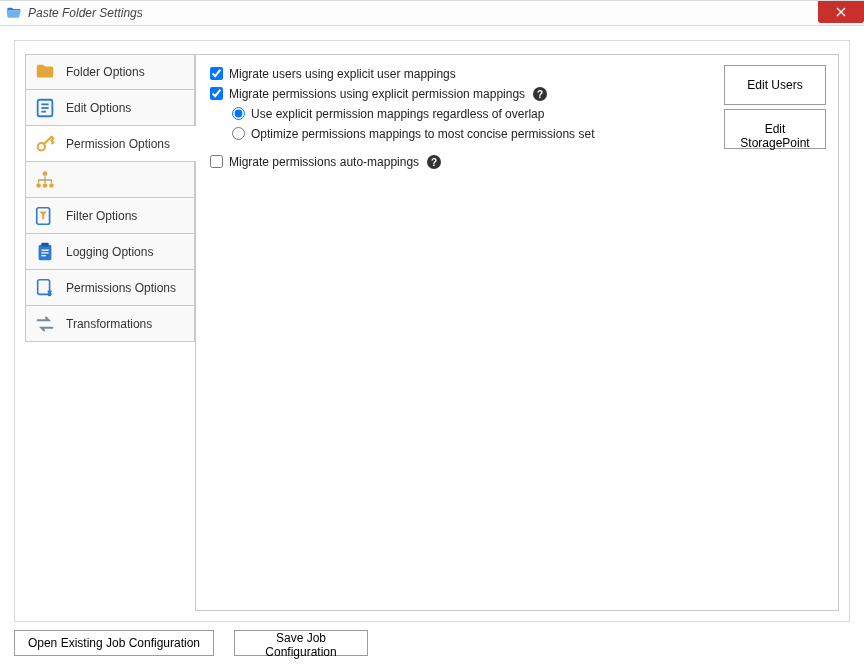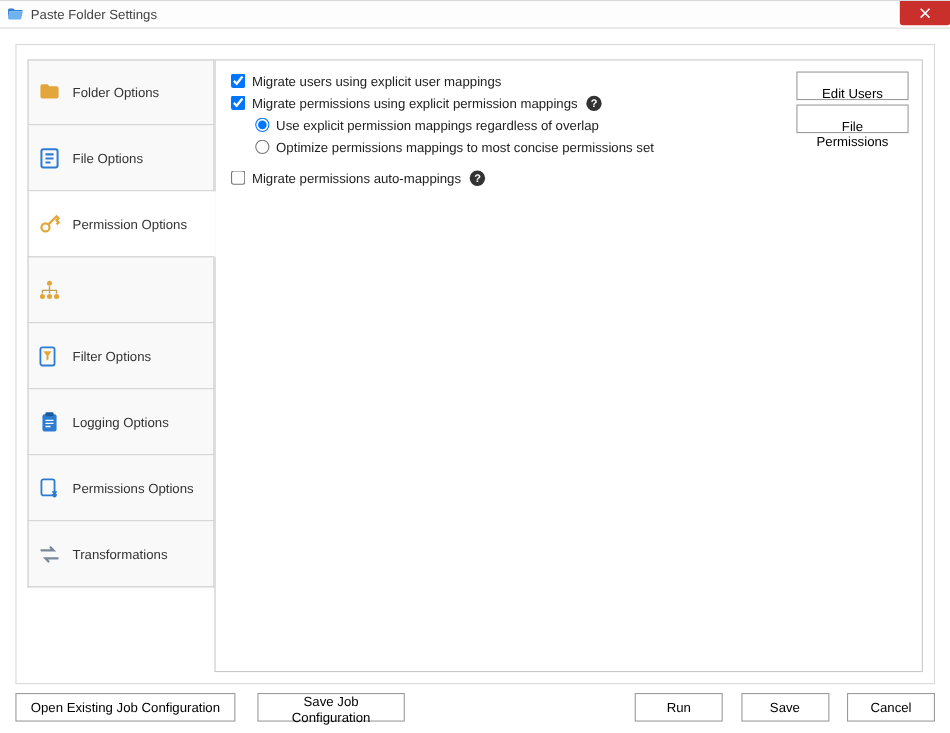--- a/index.html
+++ b/index.html
@@ -11,21 +11,21 @@
     height: 26px;
     background: #fdfdfd;
     border-top: 1px solid #d9d9d9;
     border-bottom: 1px solid #d9d9d9;
     display: flex;
     align-items: center;
     padding-left: 6px;
     position: relative;
   }
   .titlebar .ticon { width: 16px; height: 16px; margin-right: 6px; }
-  .titlebar .title { font-size: 12px; color: #444; }
+  .titlebar .title { font-size: 12px; color: #444; font-style: italic; }
   .close-btn {
     position: absolute; right: 0; top: 0;
     width: 46px; height: 22px;
     background: #c9302c;
     display: flex; align-items: center; justify-content: center;
     color: #fff; font-size: 13px;
     border-bottom-left-radius: 3px;
     border-bottom-right-radius: 3px;
     cursor: pointer;
   }
@@ -37,21 +37,21 @@
     border: 1px solid #d9d9d9;
   }
 
   
   .sidebar {
     position: absolute;
     left: 10px; top: 13px;
     width: 170px;
   }
   .tab {
-    height: 60px;
+    height: 36px;
     border: 1px solid #c9c9c9;
     border-top: none;
     background: #f9f9f9;
     display: flex; align-items: center;
     padding-left: 8px;
     font-size: 12px; color: #333;
     cursor: pointer;
     position: relative;
   }
   .tab:first-child { border-top: 1px solid #c9c9c9; }
@@ -77,21 +77,21 @@
   .row .help {
     width: 14px; height: 14px; margin-left: 8px;
     border-radius: 50%; background: #333; color: #fff;
     display: inline-flex; align-items: center; justify-content: center;
     font-size: 10px; font-weight: bold; cursor: help;
   }
   .indent { margin-left: 22px; }
 
   .rightbtns { position: absolute; top: 10px; right: 12px; width: 102px; }
   .rightbtns button {
-    width: 100%; height: 26px; font-size: 12px;
+    width: 100%; height: 40px; font-size: 12px;
     background: #fff; border: 1px solid #9b9b9b;
     margin-bottom: 4px; cursor: pointer;
     padding: 12px;
   }
 
   
   .bottombar {
     position: absolute; left: 14px; right: 14px; bottom: 8px; height: 30px;
     display: flex; align-items: center;
   }
@@ -134,21 +134,21 @@
     </div>
     <div class="tab">
       <span class="ticon">
         <svg viewBox="0 0 24 24">
             <rect x="4" y="3" width="16" height="18" rx="2" fill="none" stroke="#2e7cd1" stroke-width="2"></rect>
             <line x1="8" y1="8" x2="16" y2="8" stroke="#2e7cd1" stroke-width="2"></line>
             <line x1="8" y1="12" x2="16" y2="12" stroke="#2e7cd1" stroke-width="2"></line>
             <line x1="8" y1="16" x2="13" y2="16" stroke="#2e7cd1" stroke-width="2"></line>
           </svg>
       </span>
-      <span>File Options</span>
+      <span>Edit Options</span>
     </div>
     <div class="tab selected">
       <span class="ticon">
         <svg viewBox="0 0 24 24">
             <circle cx="8" cy="15" r="4" fill="none" stroke="#e2a63b" stroke-width="2.2"></circle>
             <path d="M11 12L19 4l2 2-2 2 2 2-2 2" fill="none" stroke="#e2a63b" stroke-width="2.2"></path>
           </svg>
       </span>
       <span>Permission Options</span>
     </div>
@@ -201,21 +201,21 @@
           </svg>
       </span>
       <span>Transformations</span>
     </div>
   </div>
 
   <div class="mainpanel">
 
     <div class="rightbtns">
       <button>Edit Users</button>
-      <button>File Permissions</button>
+      <button>Edit StoragePoint</button>
     </div>
 
     <div class="row">
       <input type="checkbox" checked="" style="">
       <span>Migrate users using explicit user mappings</span>
     </div>
 
     <div class="row">
       <input type="checkbox" checked="" style="">
       <span>Migrate permissions using explicit permission mappings</span>
@@ -238,18 +238,13 @@
       <span class="help">?</span>
     </div>
 
   </div>
 </div>
 
 <div class="bottombar">
   <button style="width:200px">Open Existing Job Configuration</button>
   <button style="width:134px;margin-left:20px">Save Job Configuration</button>
   <div class="spacer"></div>
-  <div class="rightgroup">
-    <button>Run</button>
-    <button>Save</button>
-    <button>Cancel</button>
-  </div>
 </div>
 
 </body></html>

